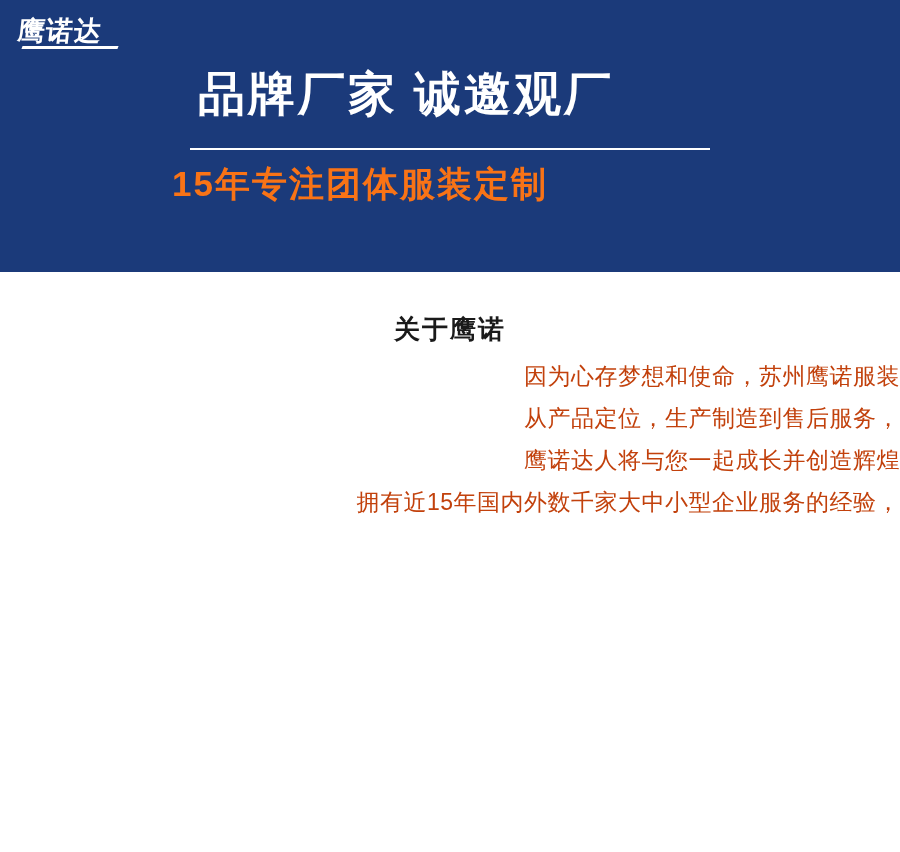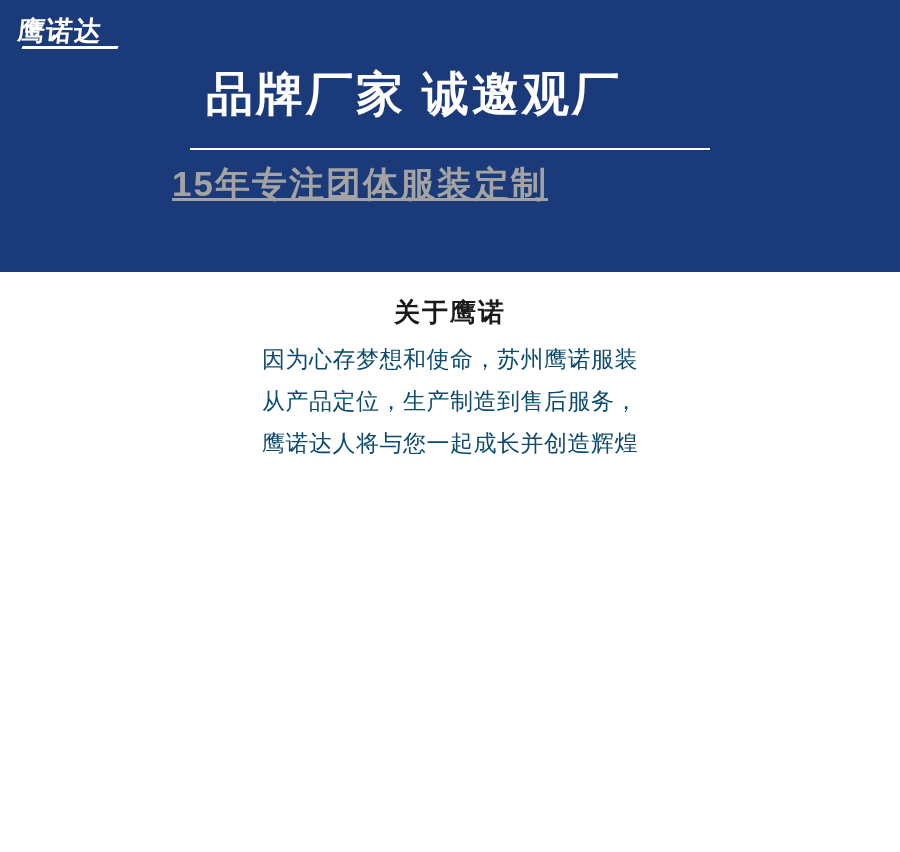--- a/index.html
+++ b/index.html
@@ -51,21 +51,21 @@
     height: 3px;
     background: #ffffff;
     margin-top: -2px;
     margin-left: 4px;
     transform: skewX(-20deg);
   }
 
   .banner-headline {
     position: absolute;
     top: 66px;
-    left: 16px;
+    left: 8px;
     width: 796px;
     text-align: center;
     color: #ffffff;
     font-size: 47px;
     font-weight: bold;
     letter-spacing: 3px;
     line-height: 56px;
     font-family: "Liberation Sans", sans-serif;
   }
   .banner-rule {
@@ -75,52 +75,52 @@
     width: 520px;
     height: 2px;
     background: #ffffff;
   }
   .banner-sub {
     position: absolute;
     top: 160px;
     left: 0;
     width: 720px;
     text-align: center;
-    color: #a3a3a3;
+    color: #f97316;
     font-size: 35px;
     font-weight: bold;
     letter-spacing: 2px;
     line-height: 48px;
-    text-decoration: underline;
   }
 
   
   .about {
     position: relative;
     width: 900px;
-    padding-top: 20px;
+    padding-top: 37px;
     text-align: center;
   }
   .about-title {
     font-size: 26px;
     font-weight: bold;
     color: #1a1a1a;
     letter-spacing: 2px;
     line-height: 40px;
     margin-bottom: 6px;
   }
   .about-lines {
     display: block;
   }
   .about-line {
     font-size: 23px;
-    color: #0c4a6e;
+    color: #c2410c;
     line-height: 42px;
     letter-spacing: 0.5px;
     white-space: nowrap;
+    text-align: right;
   }
 </style>
 </head>
 <body>
 
 <div class="page">
 
   <div class="banner">
 
     <div class="logo">
@@ -134,16 +134,17 @@
 
     <div class="banner-sub">15年专注团体服装定制</div>
   </div>
 
   <div class="about">
     <div class="about-title">关于鹰诺</div>
     <div class="about-lines">
       <div class="about-line">因为心存梦想和使命，苏州鹰诺服装</div>
       <div class="about-line">从产品定位，生产制造到售后服务，</div>
       <div class="about-line">鹰诺达人将与您一起成长并创造辉煌</div>
+      <div class="about-line">拥有近15年国内外数千家大中小型企业服务的经验，</div>
     </div>
   </div>
 
 </div>
 
 </body></html>

